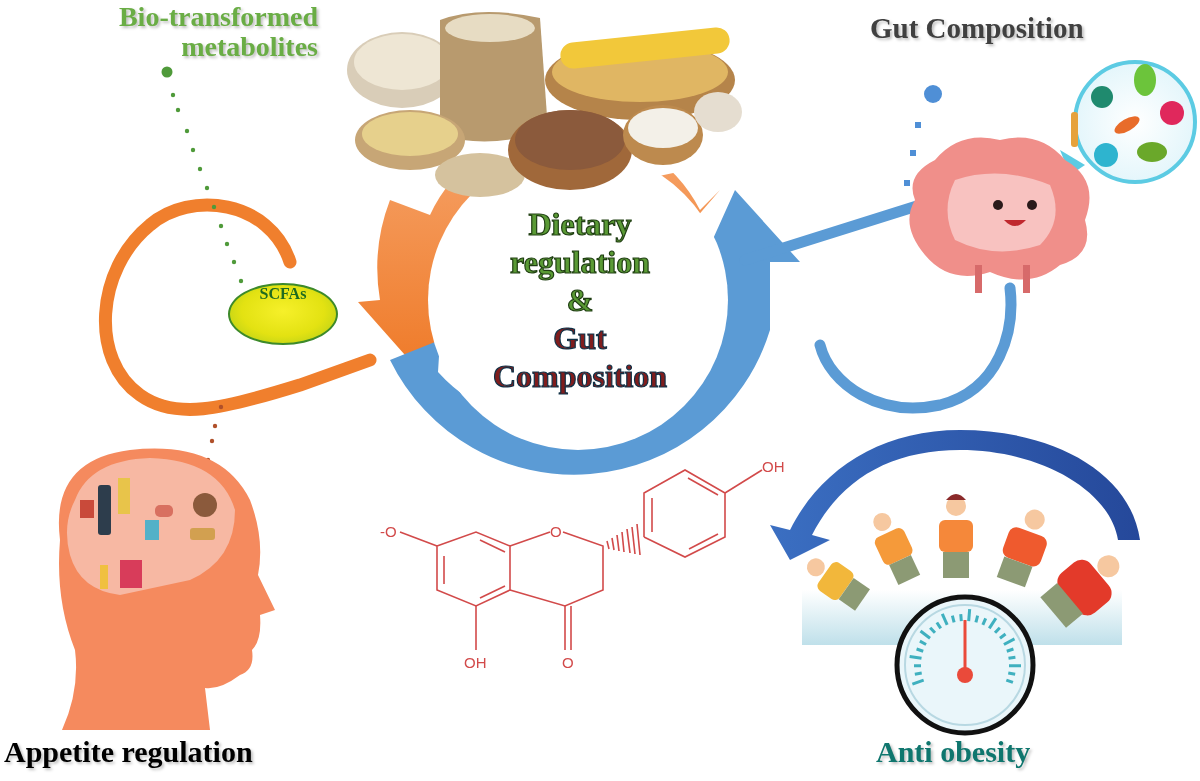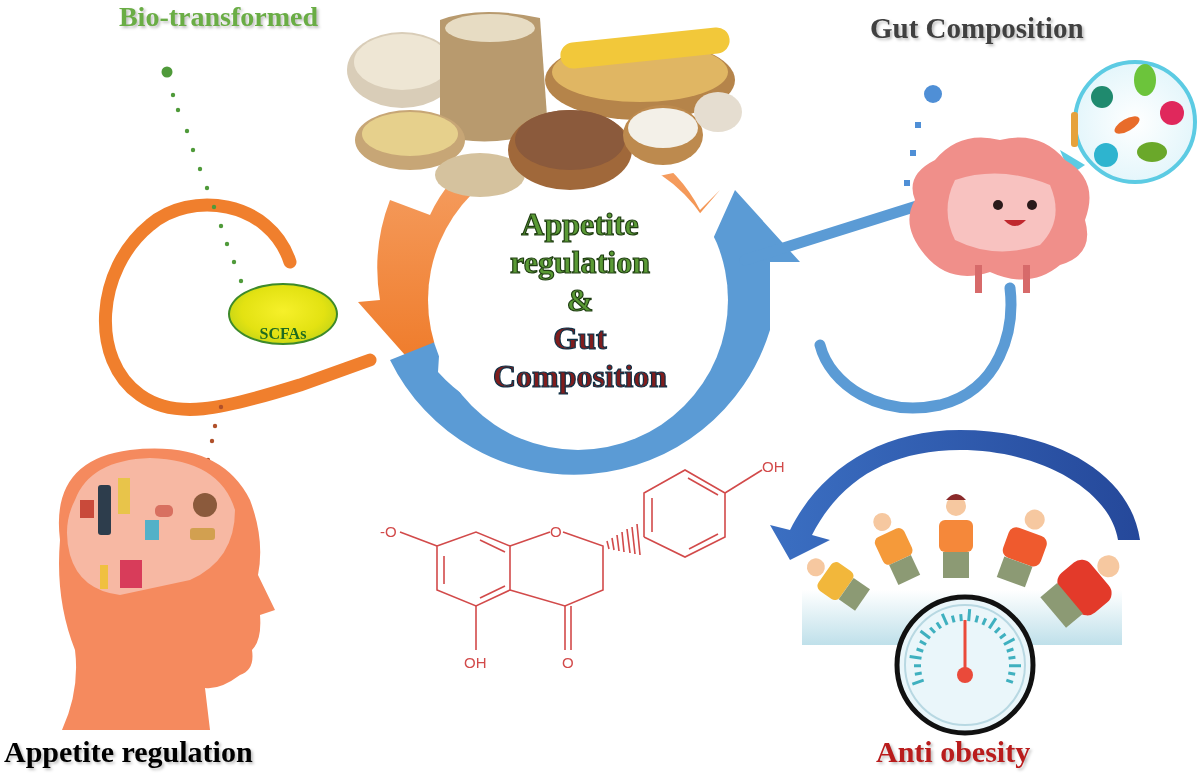--- a/index.html
+++ b/index.html
@@ -3,27 +3,27 @@
 <meta charset="utf-8">
 <style>
   html, body { margin: 0; padding: 0; background: #ffffff; }
   body { width: 1200px; height: 781px; position: relative; overflow: hidden;
          font-family: "Liberation Serif", "DejaVu Serif", serif; }
   .abs { position: absolute; }
   .label { font-weight: bold; white-space: nowrap; text-shadow: 2px 2px 3px rgba(0,0,0,0.25); }
   #lbl-bio { left: 18px; top: 2px; width: 300px; text-align: right; font-size: 28px; line-height: 30px; color: #6aad45; }
   #lbl-gut { left: 870px; top: 12px; font-size: 29px; color: #404040; }
   #lbl-app { left: 4px; top: 735px; font-size: 30px; color: #000000; }
-  #lbl-anti { left: 876px; top: 735px; font-size: 30px; color: #b91c1c; }
+  #lbl-anti { left: 876px; top: 735px; font-size: 30px; color: #0f766e; }
   #center-text { left: 440px; top: 205px; width: 280px; text-align: center; font-weight: bold; font-size: 32px; line-height: 38px; }
   #center-text .g { color: #5a9a35; -webkit-text-stroke: 1.2px #1f3d12; }
   #center-text .b { color: #7f1d1d; -webkit-text-stroke: 1.2px #0c3046; }
   #scfa { left: 228px; top: 283px; width: 106px; height: 58px; border-radius: 50%;
           background: radial-gradient(ellipse at 50% 45%, #f6f02a 0%, #e3e212 55%, #a7c81b 100%);
-          border: 2px solid #3d8a2a; display: flex; align-items: flex-end; justify-content: center;
+          border: 2px solid #3d8a2a; display: flex; align-items: flex-start; justify-content: center;
           font-weight: bold; font-size: 16px; color: #1e6b20; }
   svg { position: absolute; left: 0; top: 0; }
   .chem text { font-family: "Liberation Sans", "DejaVu Sans", sans-serif; font-size: 15px; fill: #d24a4a; }
 </style>
 </head>
 <body>
 
 <svg width="1200" height="781" viewBox="0 0 1200 781">
   <defs>
     <linearGradient id="orangeGrad" x1="0" y1="0" x2="0" y2="1">
@@ -247,30 +247,31 @@
     <text x="380" y="537">-O</text>
     <text x="550" y="537">O</text>
     <text x="464" y="668">OH</text>
     <text x="562" y="668">O</text>
     <text x="762" y="472">OH</text>
   </g>
 </svg>
 
 <div id="lbl-bio" class="abs label">
   <div>Bio-transformed</div>
+  <div>metabolites</div>
 </div>
 
 <div id="scfa" class="abs">
   <span>SCFAs</span>
 </div>
 
 <div id="lbl-gut" class="abs label">Gut Composition</div>
 
 <div id="center-text" class="abs">
-  <div class="g">Appetite</div>
+  <div class="g">Dietary</div>
   <div class="g">regulation</div>
   <div class="g">&amp;</div>
   <div class="b">Gut</div>
   <div class="b">Composition</div>
 </div>
 
 <div id="lbl-app" class="abs label">Appetite regulation</div>
 <div id="lbl-anti" class="abs label">Anti obesity</div>
 
 </body></html>

